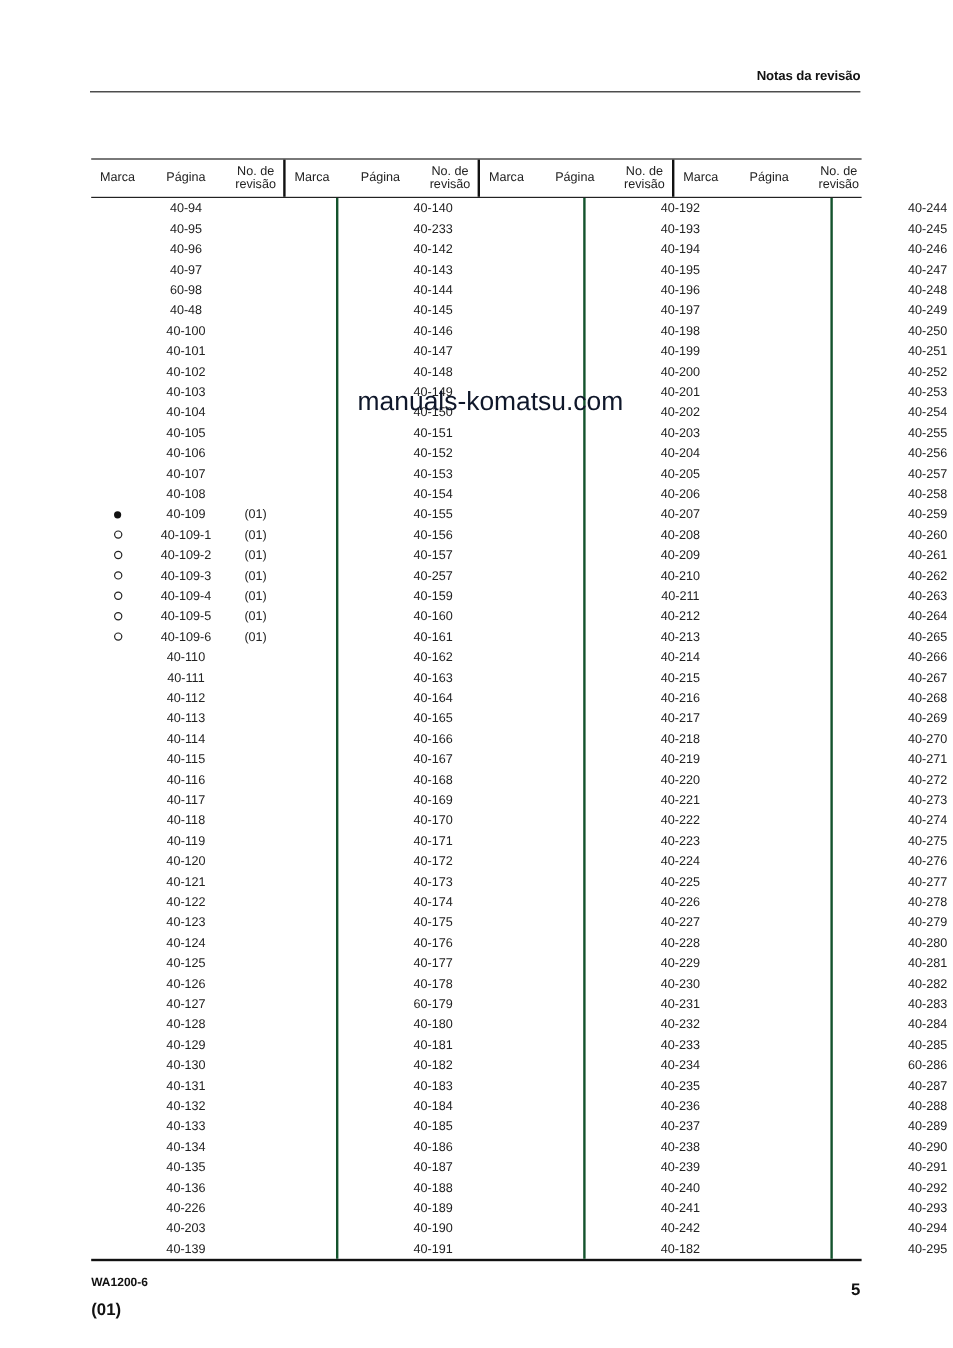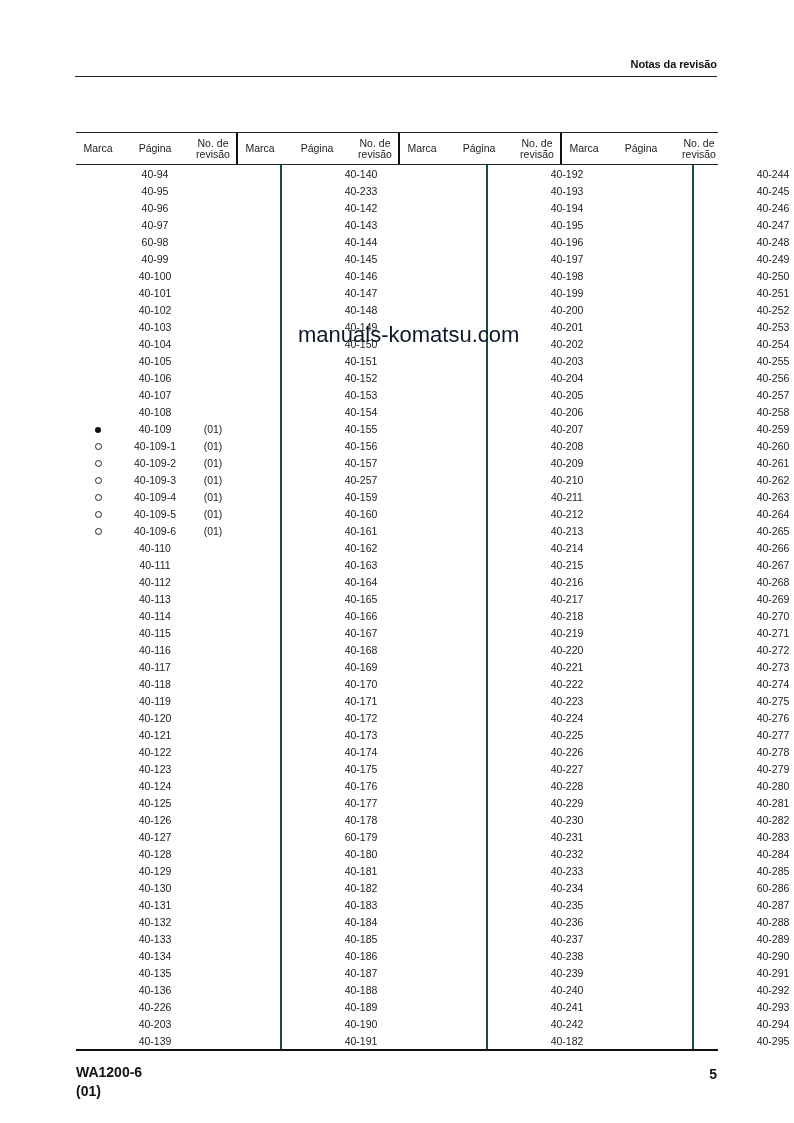--- a/index.html
+++ b/index.html
@@ -16,21 +16,21 @@
   .c-page { width: 70px; }
   .c-rev { width: 46px; }
   .tbody { display: flex; border-bottom: 2px solid #111; gap: 44px; }
   .col { width: 160px; }
   .col + .col { border-left: 2px solid #14532d; }
   .row { display: flex; height: 17px; align-items: center; font-size: 10.5px; color: #222; }
   .row .c-mark, .row .c-page, .row .c-rev { text-align: center; }
   .mark-filled { display: inline-block; width: 6px; height: 6px; border-radius: 50%; background: #111; }
   .mark-open { display: inline-block; width: 5px; height: 5px; border-radius: 50%; border: 1px solid #222; }
   .watermark { position: absolute; left: 298px; top: 322px; font-size: 22px; color: #0f172a; letter-spacing: 0px; pointer-events: none; }
-  .footer-model { position: absolute; left: 76px; top: 1064px; font-size: 14px; font-weight: bold; }
+  .footer-model { position: absolute; left: 76px; top: 1064px; font-size: 10px; font-weight: bold; }
   .footer-rev { position: absolute; left: 76px; top: 1083px; font-size: 14px; font-weight: bold; }
   .footer-page { position: absolute; right: 77px; top: 1066px; font-size: 14px; font-weight: bold; }
 </style>
 </head>
 <body>
 
 <div class="header-title">Notas da revisão</div>
 <div class="header-rule"></div>
 
 <div class="table-wrap">
@@ -91,21 +91,21 @@
           <div class="c-page">40-97</div>
           <div class="c-rev"></div>
         </div>
         <div class="row">
           <div class="c-mark"></div>
           <div class="c-page">60-98</div>
           <div class="c-rev"></div>
         </div>
         <div class="row">
           <div class="c-mark"></div>
-          <div class="c-page">40-99</div>
+          <div class="c-page">40-48</div>
           <div class="c-rev"></div>
         </div>
         <div class="row">
           <div class="c-mark"></div>
           <div class="c-page">40-100</div>
           <div class="c-rev"></div>
         </div>
         <div class="row">
           <div class="c-mark"></div>
           <div class="c-page">40-101</div>

